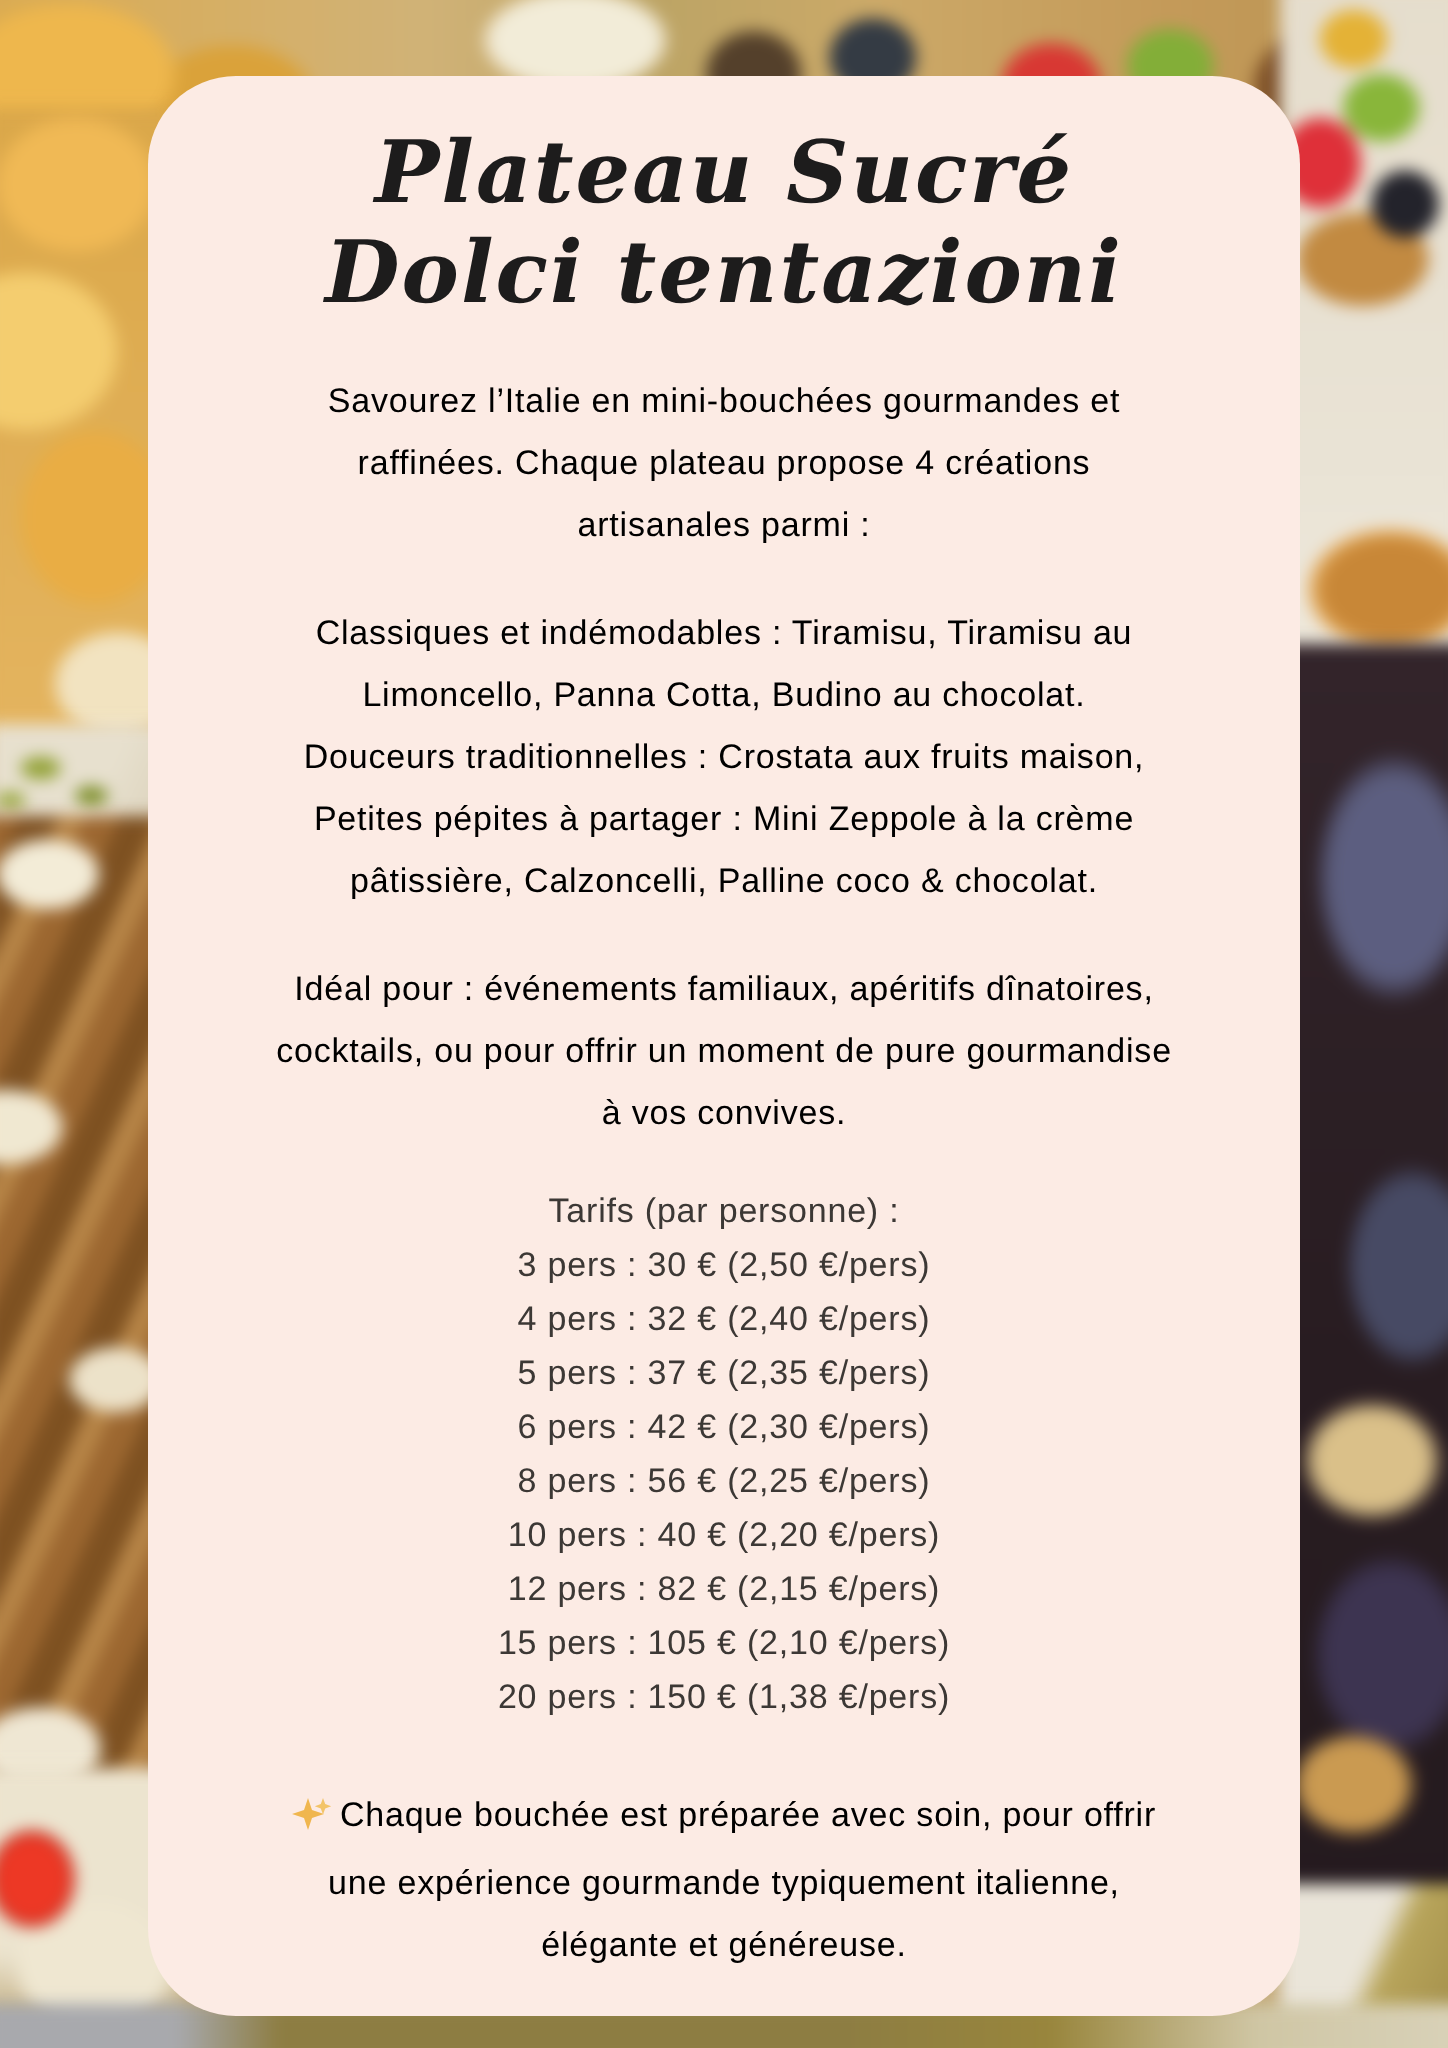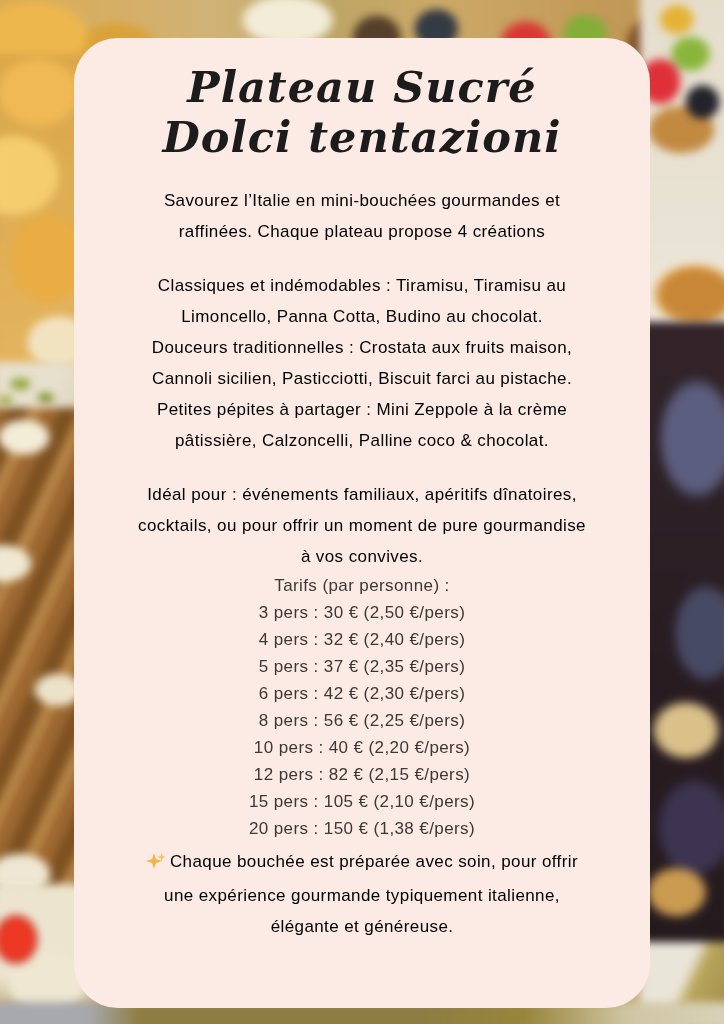--- a/index.html
+++ b/index.html
@@ -115,28 +115,28 @@
     margin-top: 8px;
   }
   .body-block { margin-top: 23px; }
   .body-line {
     font-size: 17px;
     line-height: 31px;
     letter-spacing: 0.4px;
     color: #000000;
     white-space: nowrap;
   }
-  .tarifs-block { }
+  .tarifs-block { margin-top: 20px; }
   .tarif-line {
     font-size: 17px;
     line-height: 27px;
     letter-spacing: 0.4px;
     white-space: nowrap;
   }
-  .footer-block { margin-top: 4px; }
+  .footer-block { margin-top: 30px; }
   .sparkles-icon {
     display: inline-block;
     vertical-align: -3px;
     margin-right: 4px;
   }
 </style>
 </head>
 <body>
 
 <div class="photo-bg">
@@ -154,27 +154,27 @@
 <div class="menu-card">
 
   <div class="card-title">
     <div>Plateau Sucré</div>
     <div>Dolci tentazioni</div>
   </div>
 
   <div class="body-block">
     <div class="body-line">Savourez l’Italie en mini-bouchées gourmandes et</div>
     <div class="body-line">raffinées. Chaque plateau propose 4 créations</div>
+    <div class="body-line">artisanales parmi :</div>
   </div>
 
   <div class="body-block">
     <div class="body-line">Classiques et indémodables : Tiramisu, Tiramisu au</div>
     <div class="body-line">Limoncello, Panna Cotta, Budino au chocolat.</div>
     <div class="body-line">Douceurs traditionnelles : Crostata aux fruits maison,</div>
-    <div class="body-line">Cannoli sicilien, Pasticciotti, Biscuit farci au pistache.</div>
     <div class="body-line">Petites pépites à partager : Mini Zeppole à la crème</div>
     <div class="body-line">pâtissière, Calzoncelli, Palline coco &amp; chocolat.</div>
   </div>
 
   <div class="body-block">
     <div class="body-line">Idéal pour : événements familiaux, apéritifs dînatoires,</div>
     <div class="body-line">cocktails, ou pour offrir un moment de pure gourmandise</div>
     <div class="body-line">à vos convives.</div>
   </div>
 

